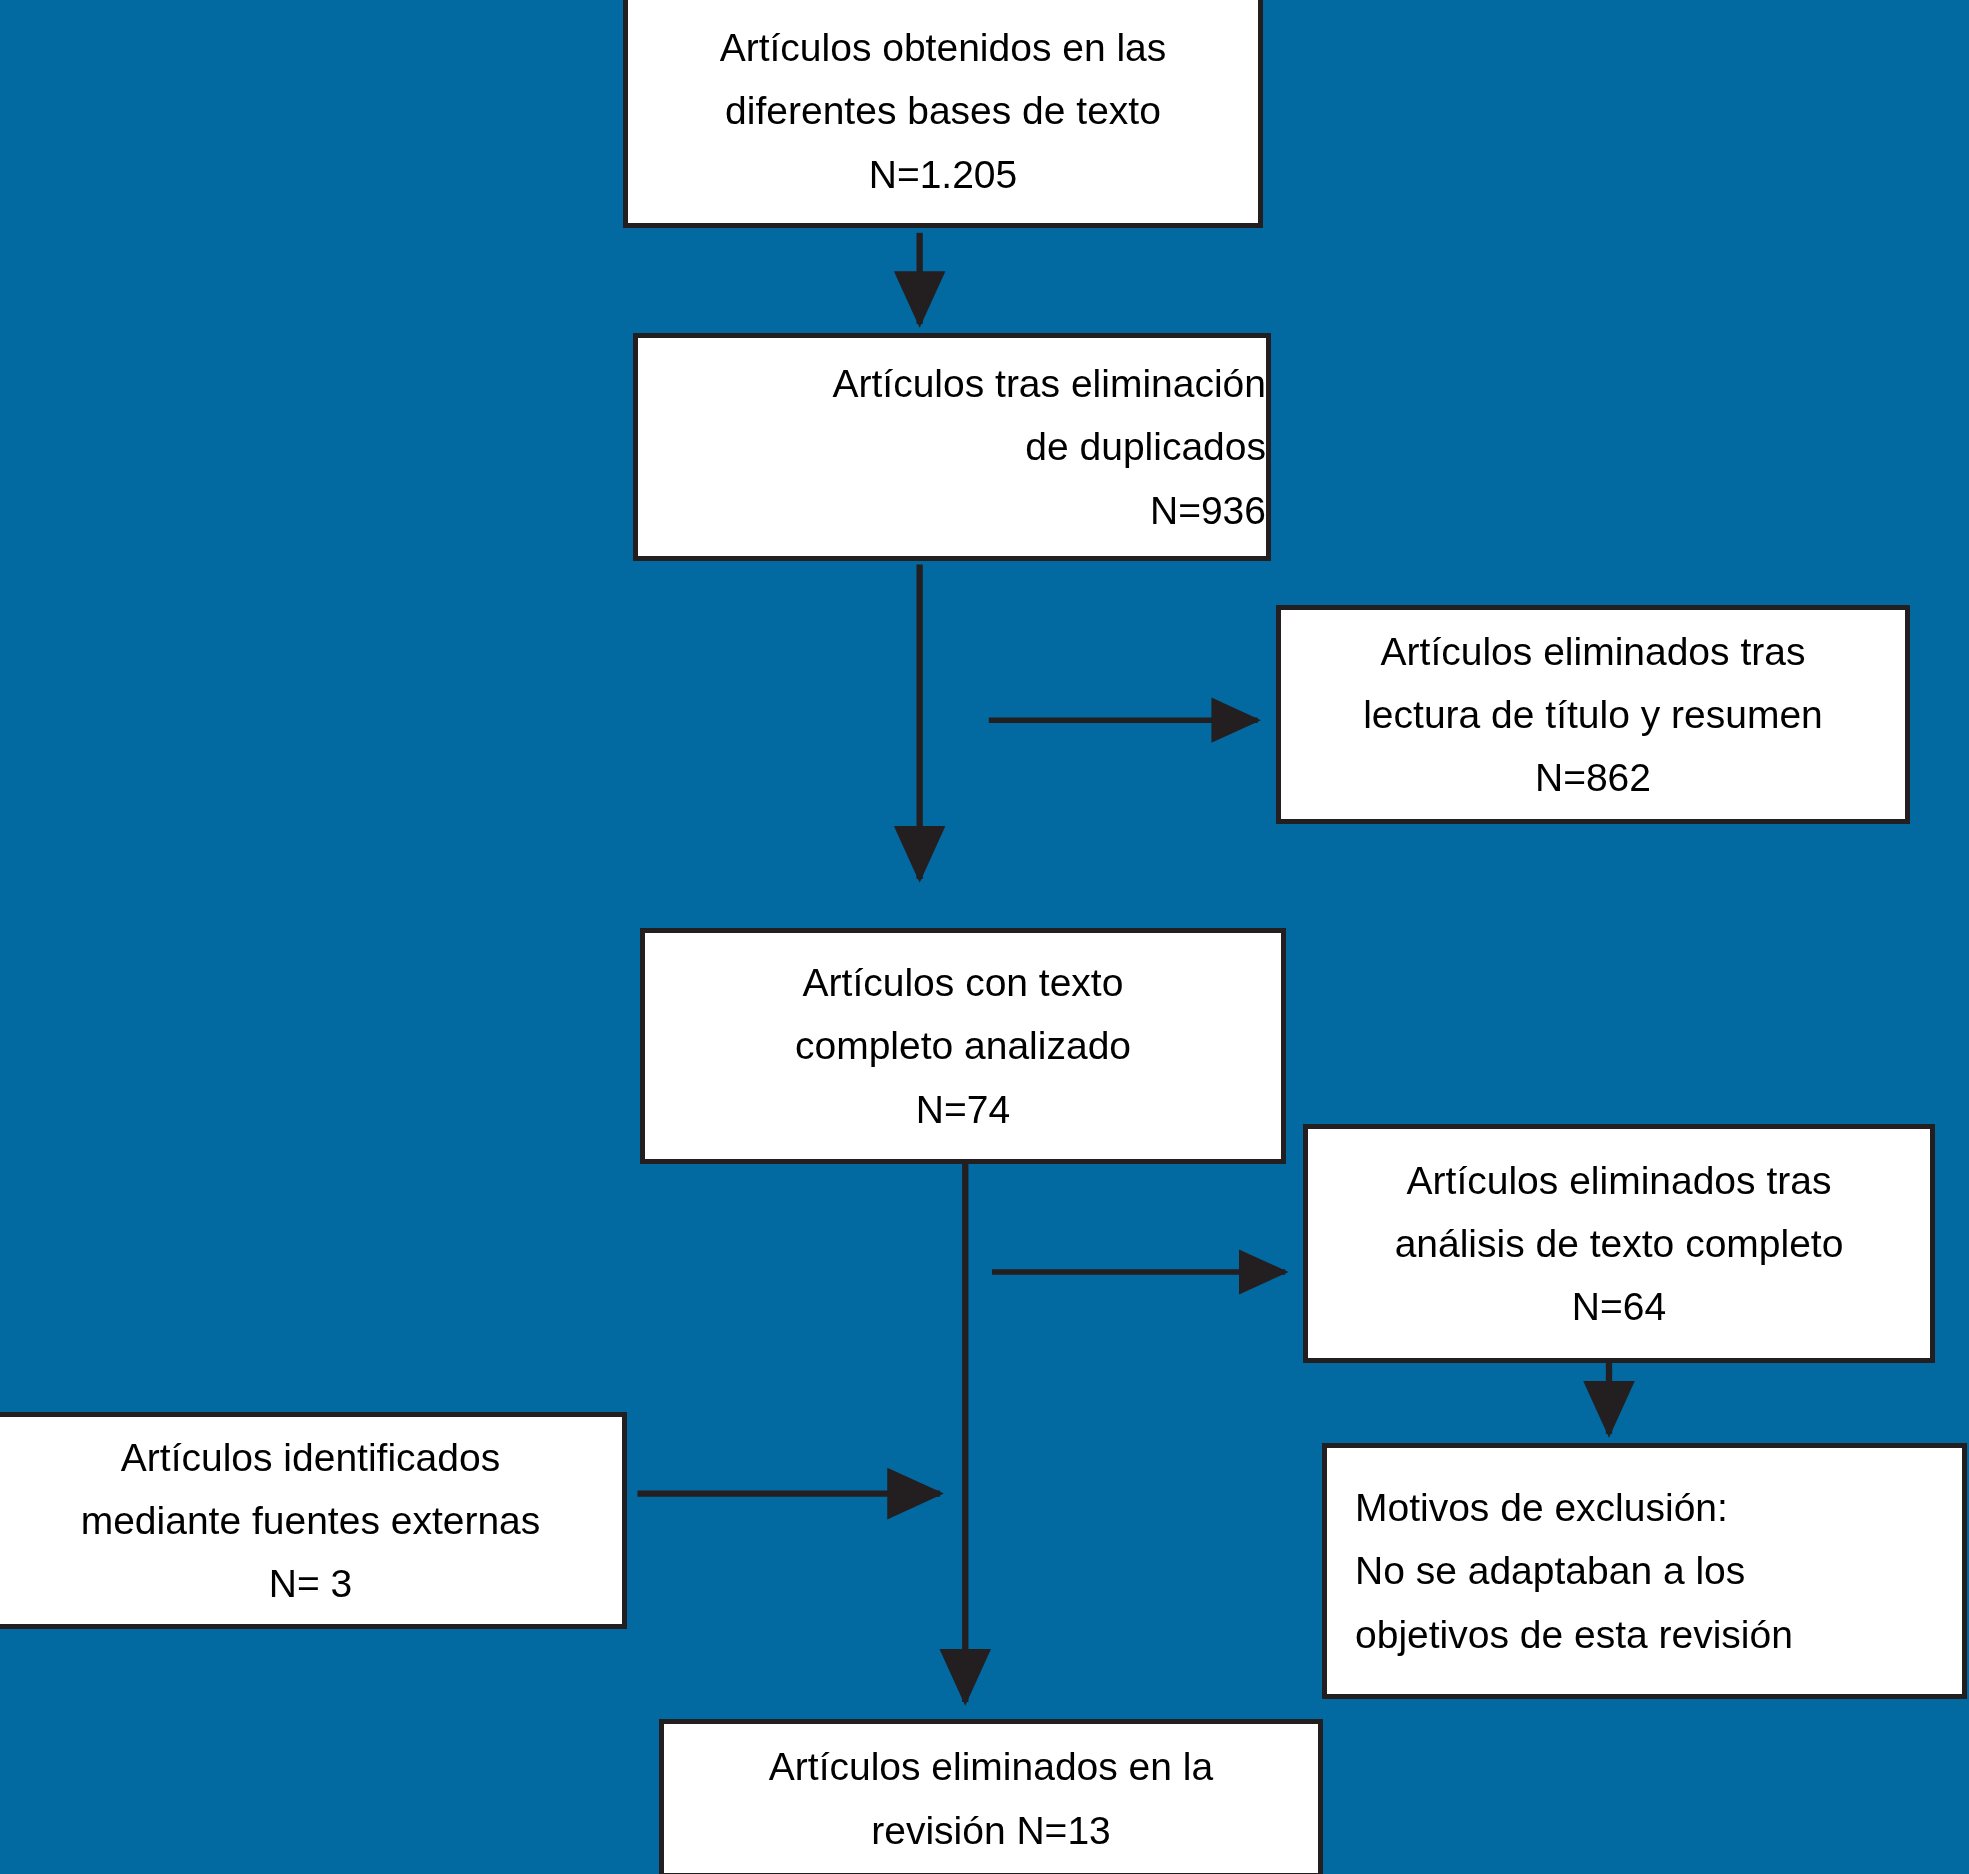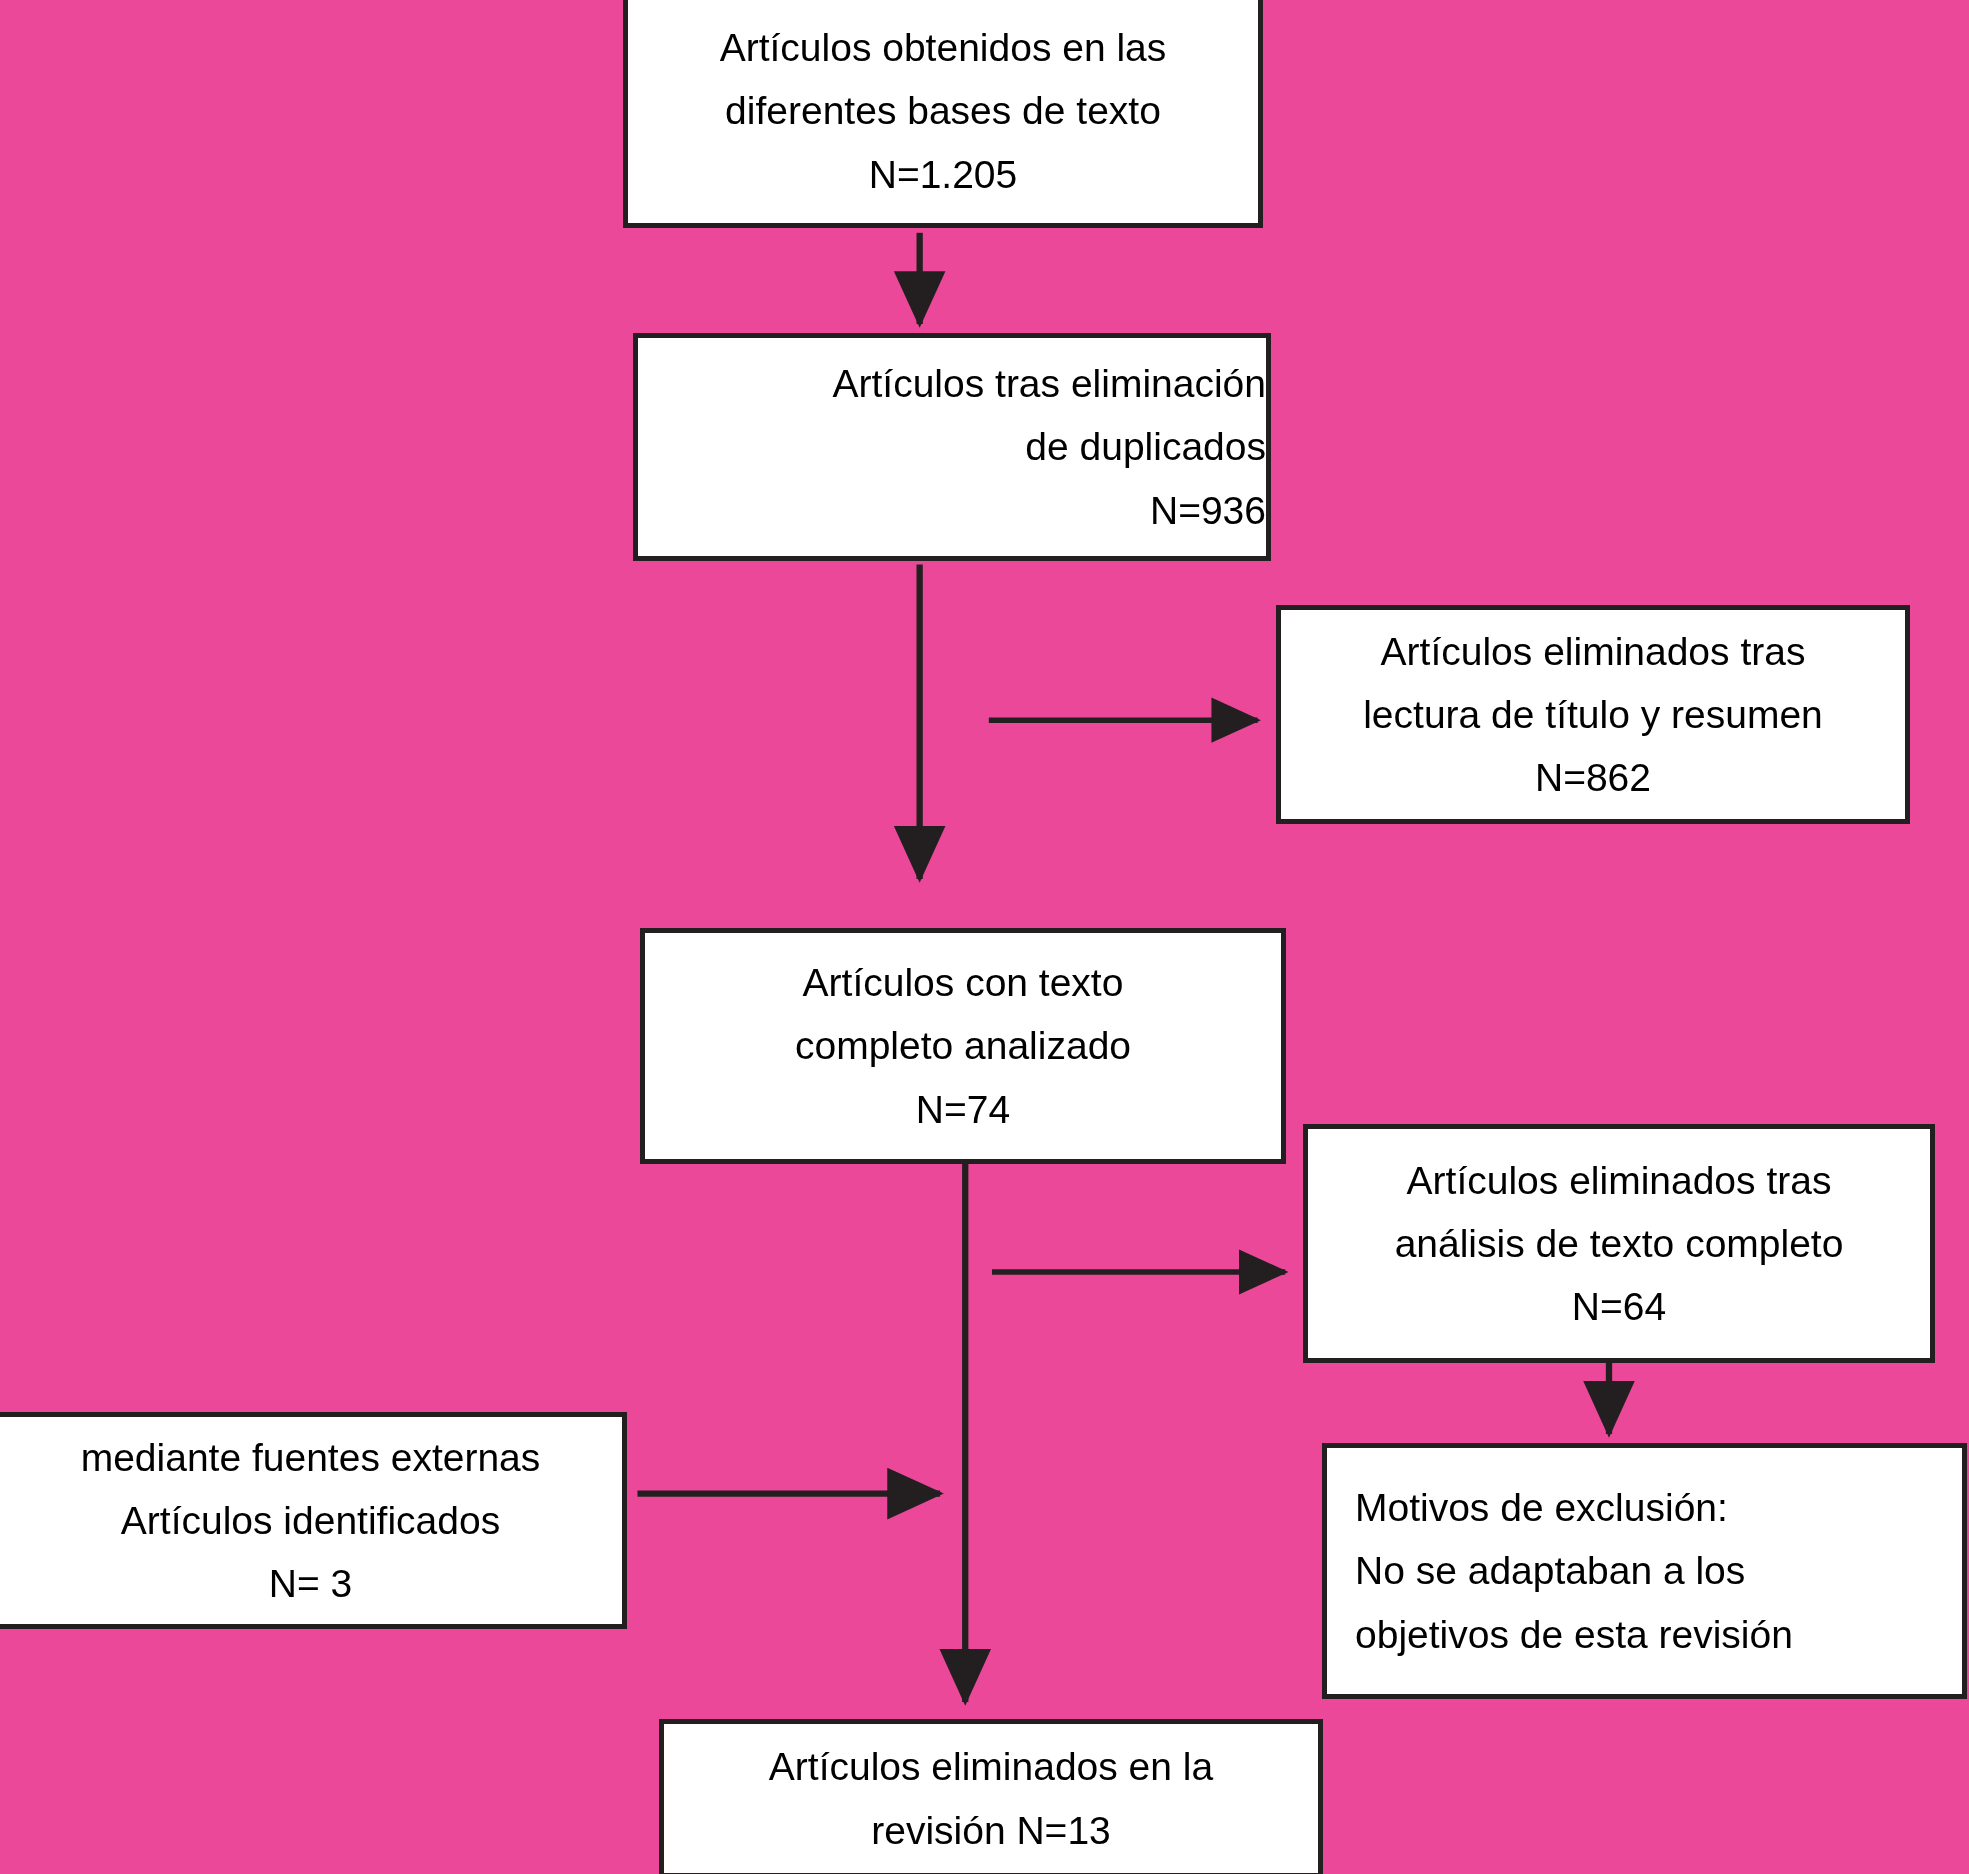--- a/index.html
+++ b/index.html
@@ -4,21 +4,21 @@
 <style>
   html, body {
     margin: 0;
     padding: 0;
     background: #ffffff;
   }
   #canvas {
     position: relative;
     width: 1969px;
     height: 1875px;
-    background: #ec4899;
+    background: #0369a1;
     font-family: "Liberation Sans", sans-serif;
     overflow: hidden;
   }
   .node {
     position: absolute;
     box-sizing: border-box;
     border: 5.5px solid #231f20;
     background: #ffffff;
     display: flex;
     flex-direction: column;
@@ -104,22 +104,22 @@
     <span class="ln">N=64</span>
   </div>
 
   <div class="node left-align" style="left:1322px; top:1443px; width:645px; height:256px;text-align:right;">
     <span class="ln">Motivos de exclusión:</span>
     <span class="ln">No se adaptaban a los</span>
     <span class="ln">objetivos de esta revisión</span>
   </div>
 
   <div class="node" style="left:-5.5px; top:1412px; width:632px; height:217px;">
+    <span class="ln">Artículos identificados</span>
     <span class="ln">mediante fuentes externas</span>
-    <span class="ln">Artículos identificados</span>
     <span class="ln">N= 3</span>
   </div>
 
   <div class="node" style="left:659px; top:1719px; width:664px; height:159px;">
     <span class="ln">Artículos eliminados en la</span>
     <span class="ln">revisión N=13</span>
   </div>
 
 </div>
 

